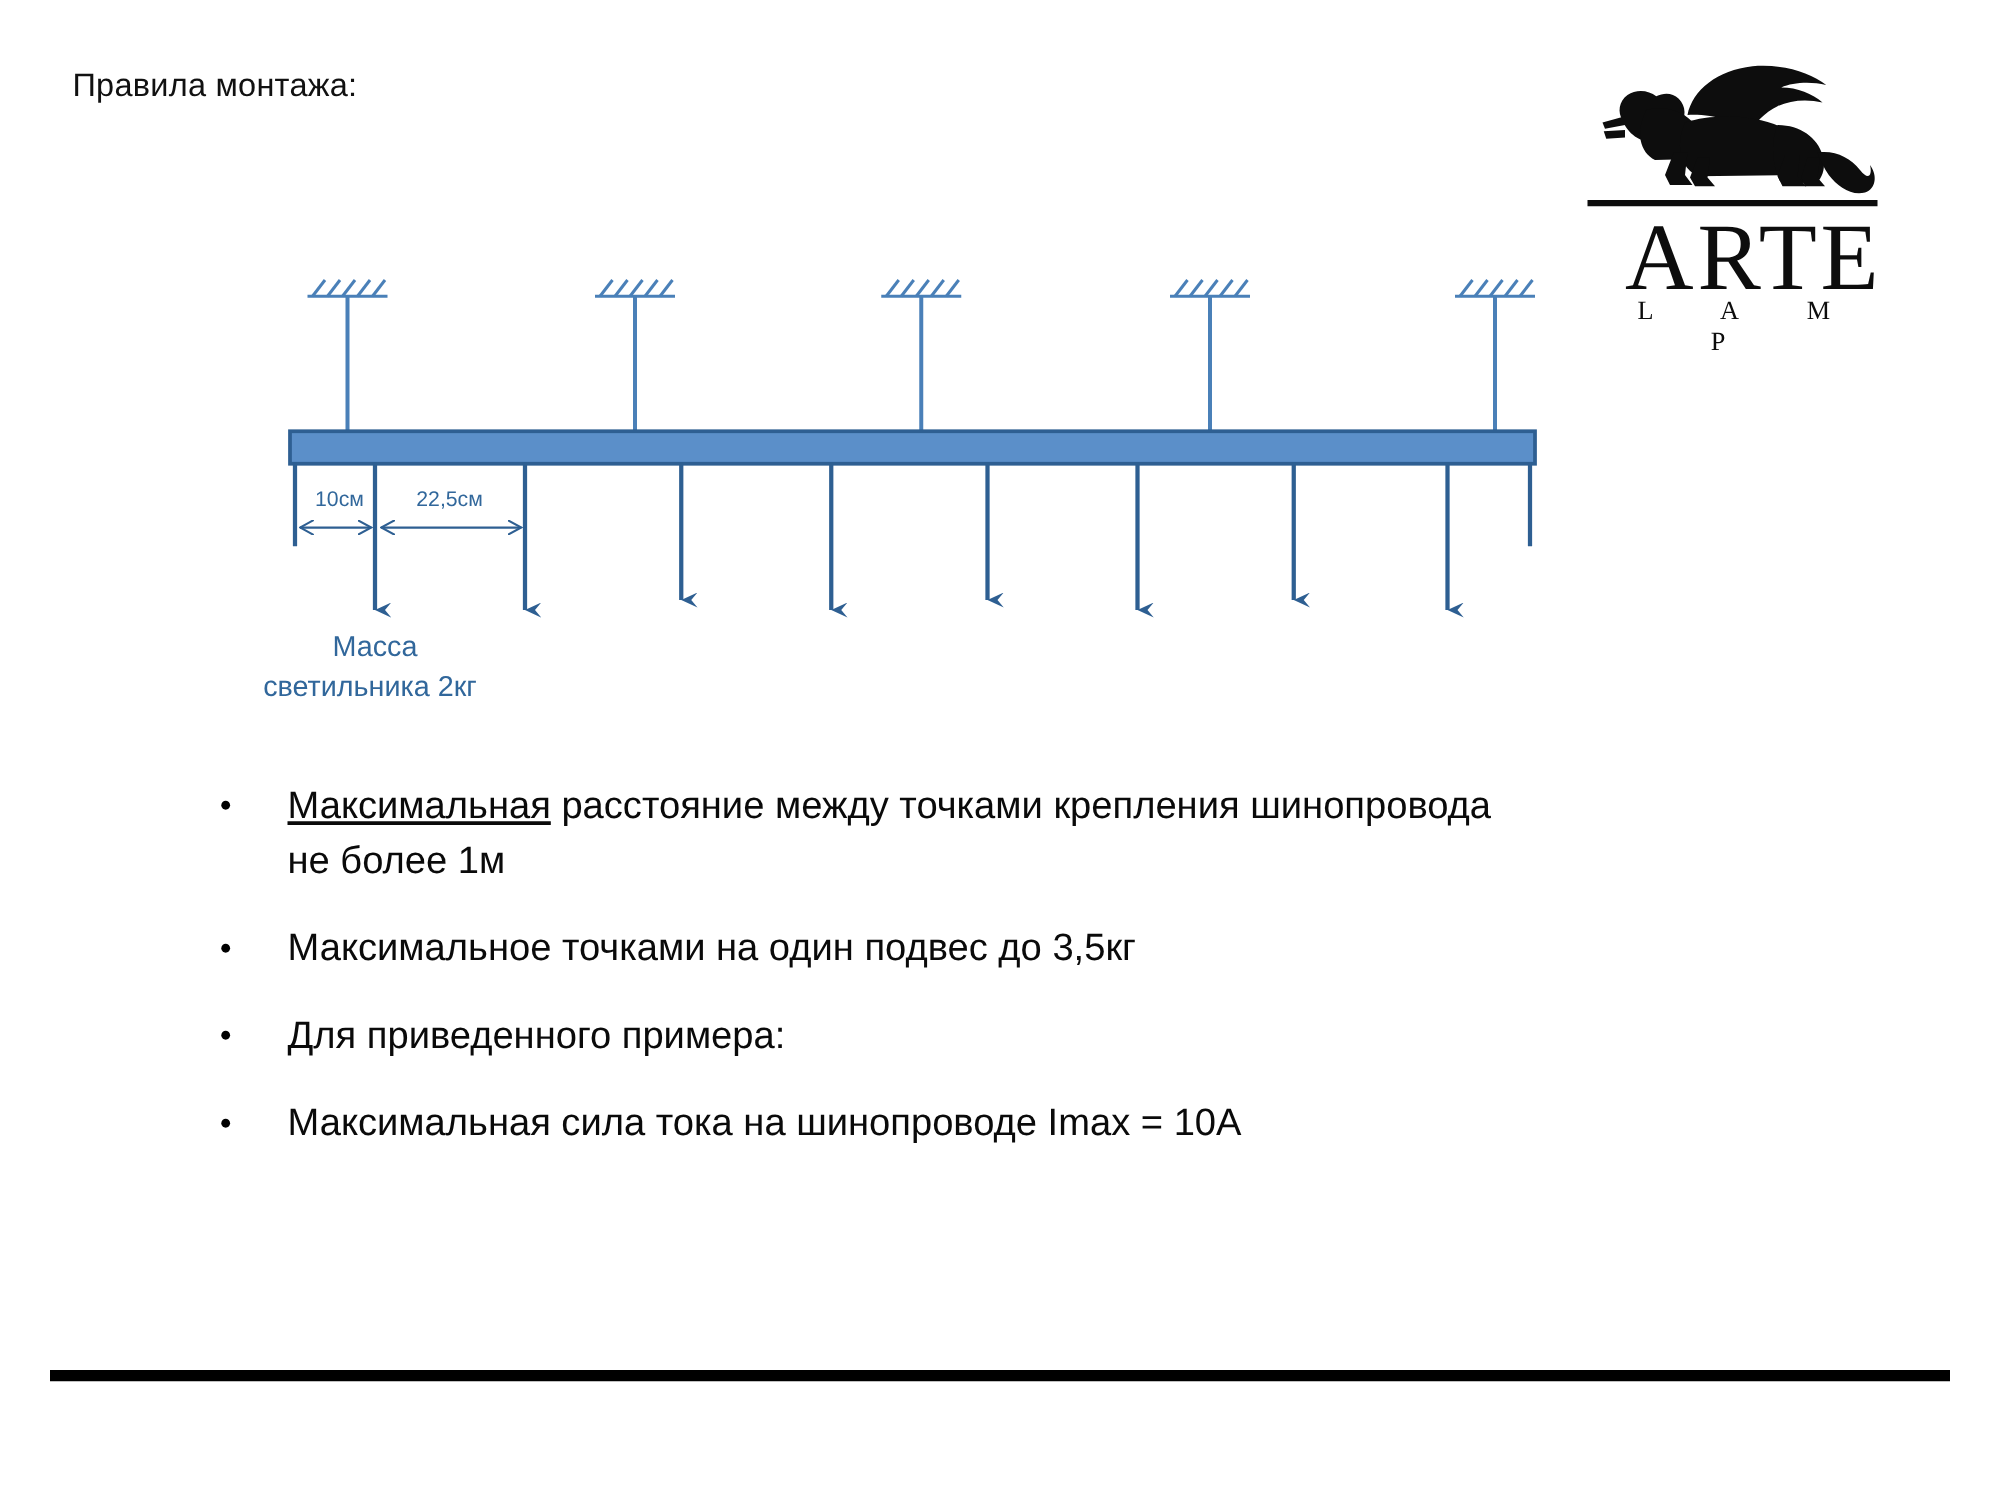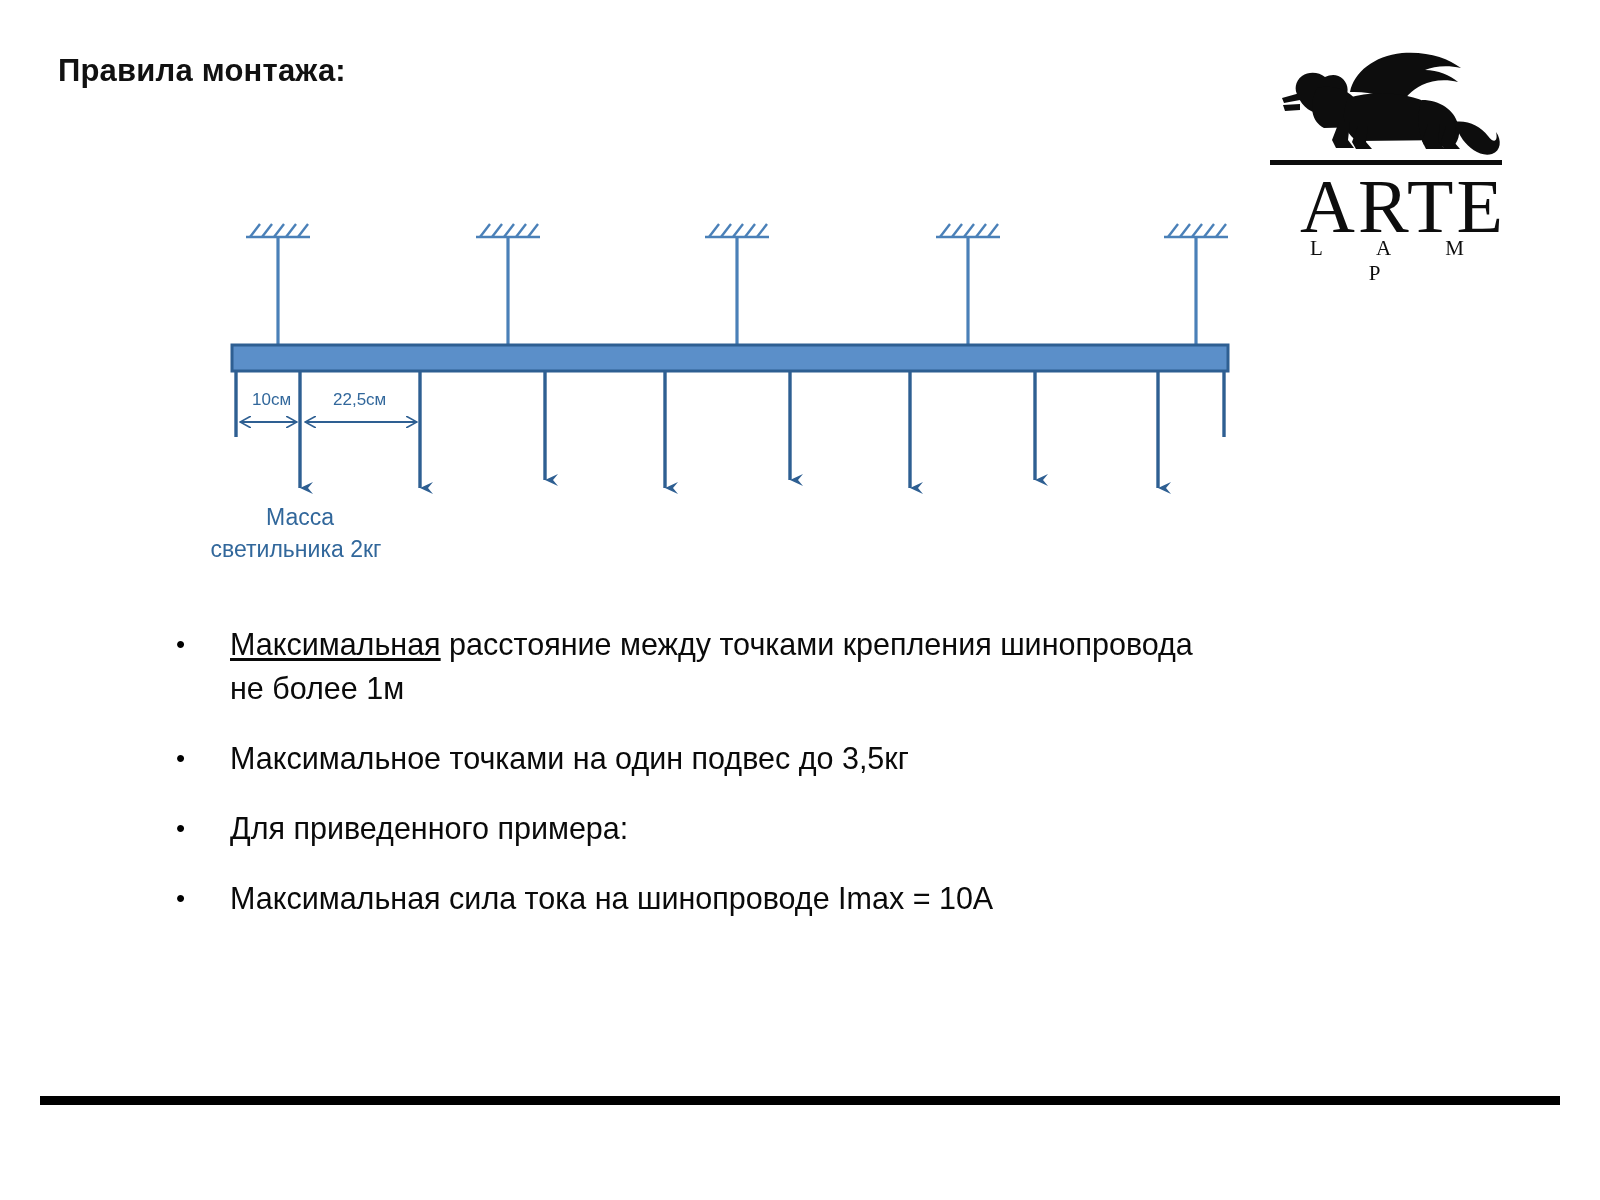--- a/index.html
+++ b/index.html
@@ -18,22 +18,22 @@
     height: 1200px;
     background: #ffffff;
     overflow: hidden;
   }
 
   
   #slide-title {
     position: absolute;
     left: 58px;
     top: 53px;
-    font-size: 31px;
-    font-weight: bold;
+    font-size: 26px;
+    font-weight: normal;
     letter-spacing: 0.2px;
     color: #111111;
     white-space: nowrap;
   }
 
   
   #logo-block {
     position: absolute;
     left: 1262px;
     top: 48px;

